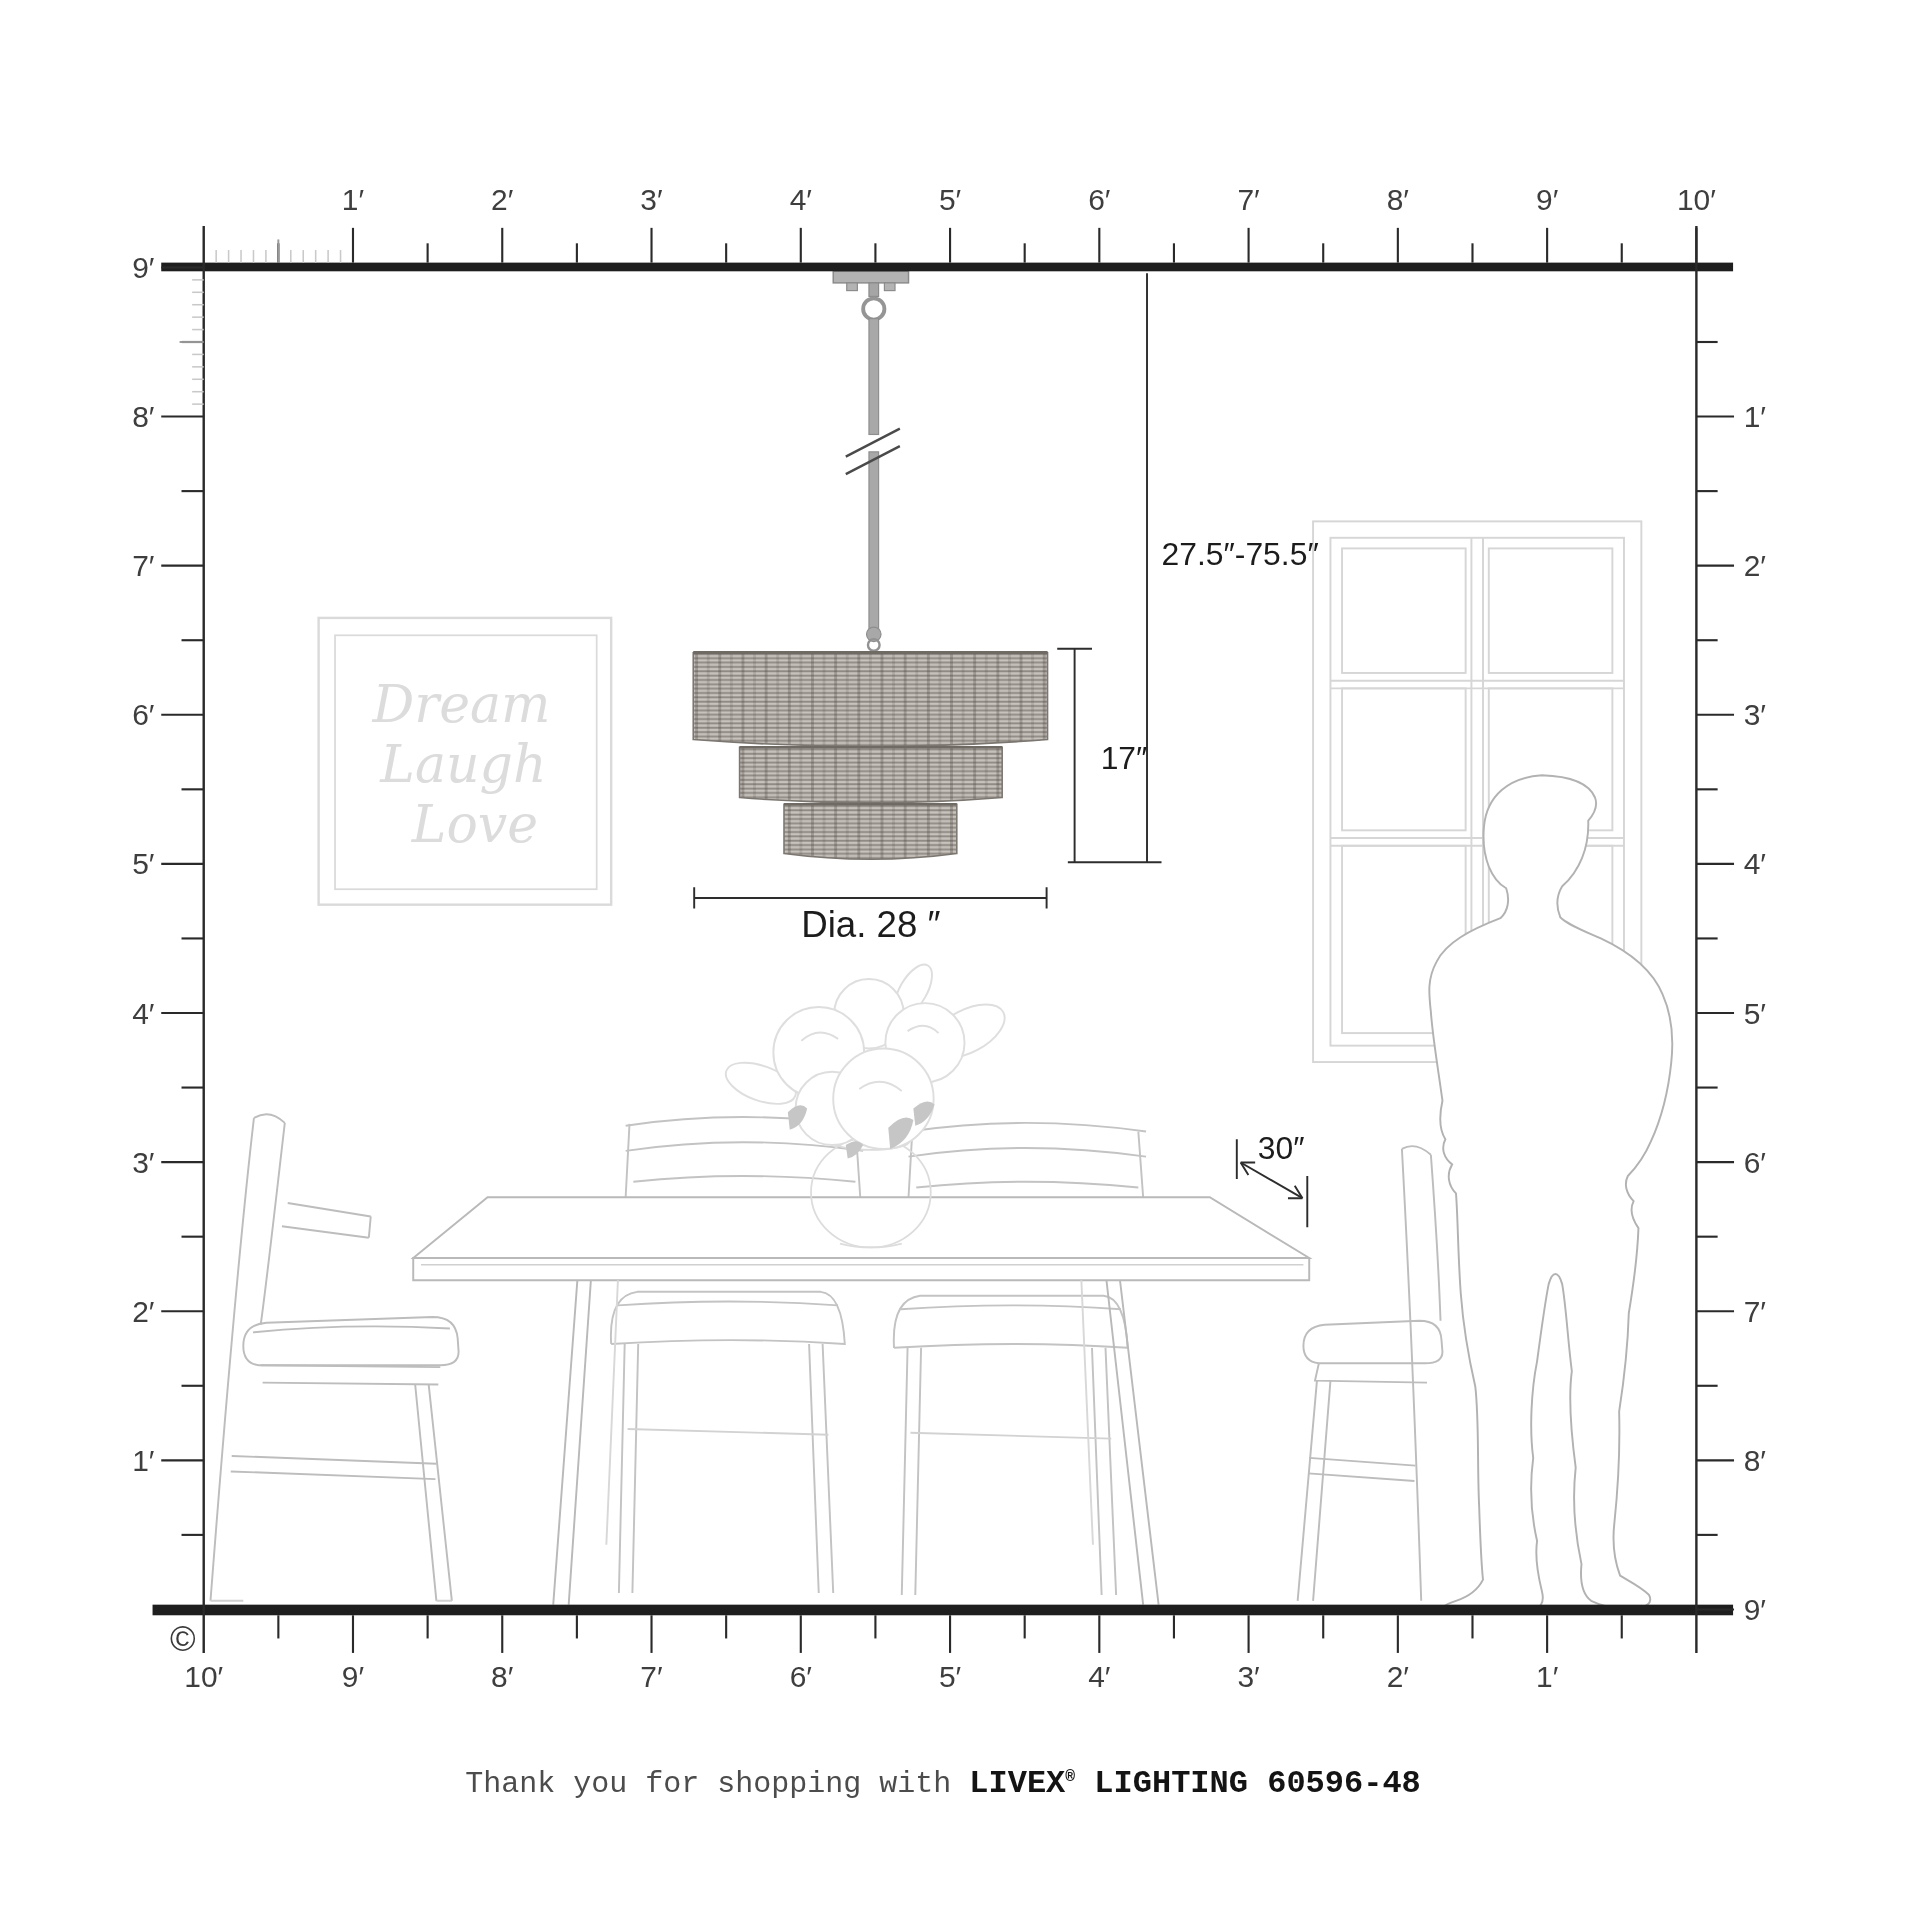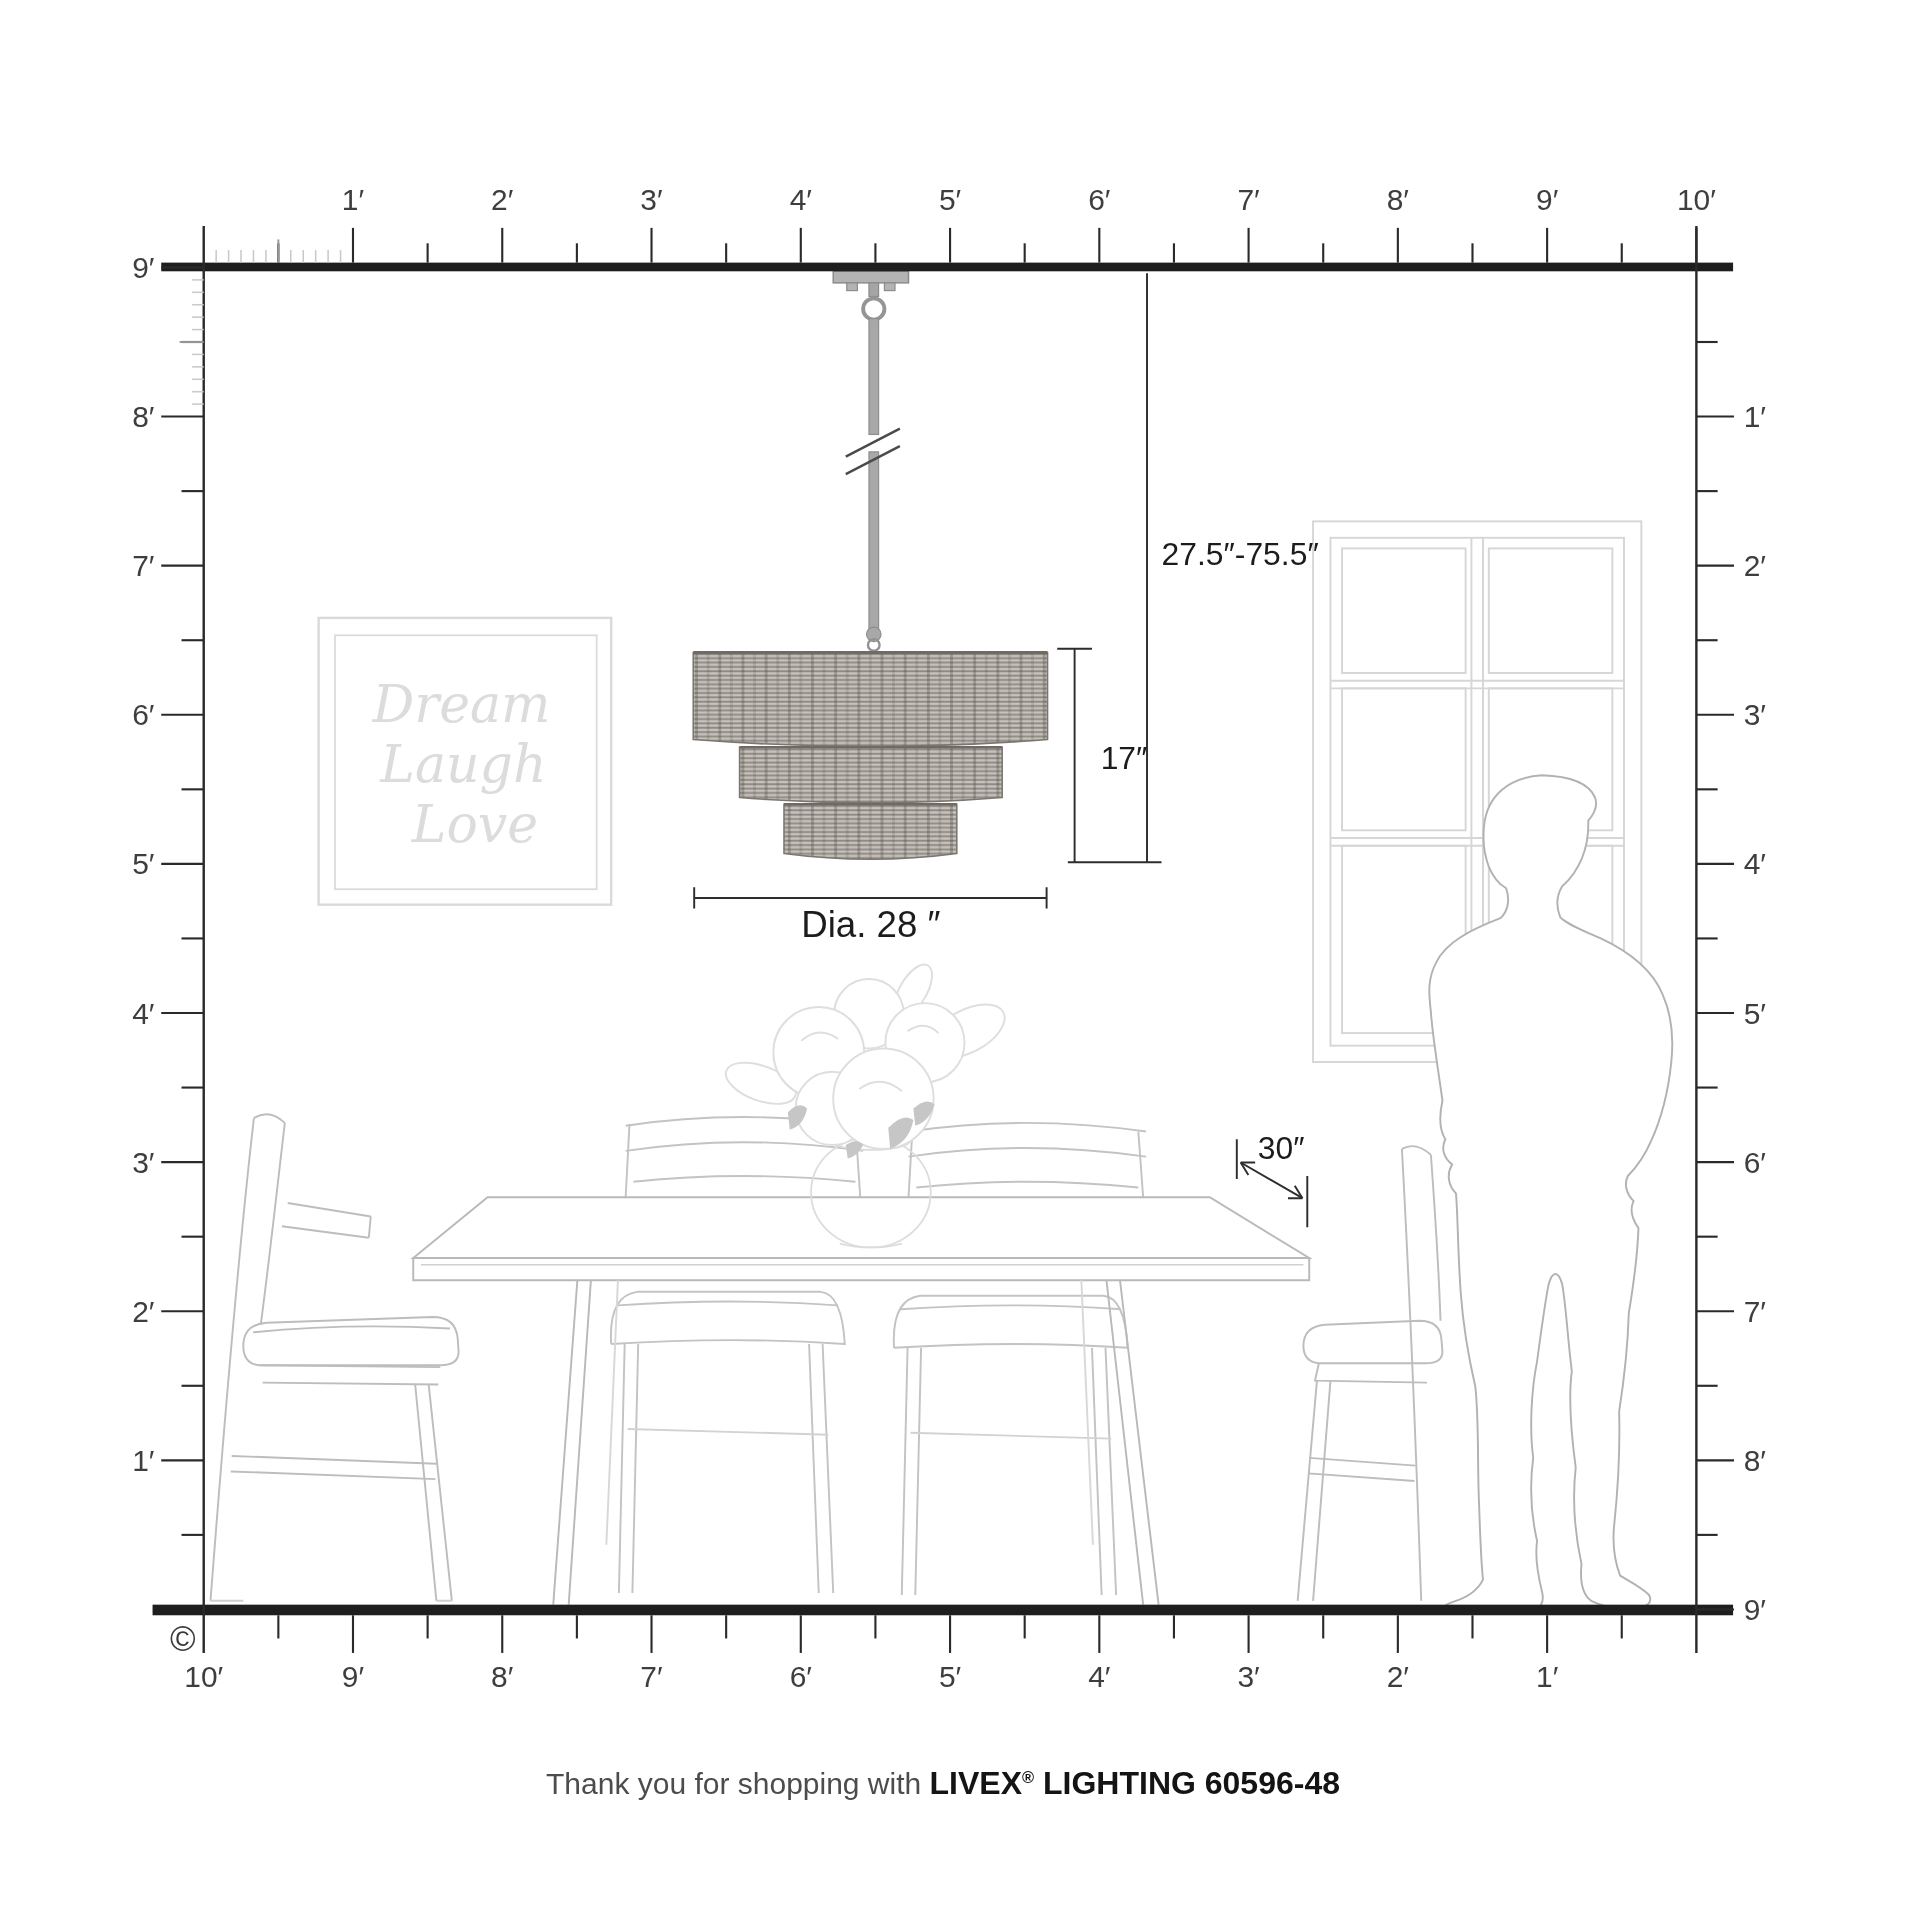--- a/index.html
+++ b/index.html
@@ -6,21 +6,21 @@
   #stage{position:relative;width:1931px;height:1931px;background:#fff;overflow:hidden;
          font-family:"Liberation Sans",sans-serif;}
   svg{position:absolute;left:0;top:0;}
   .ruler-label{font-family:"Liberation Sans",sans-serif;font-size:31px;fill:#3e3e3e;}
   .dim-label{font-family:"Liberation Sans",sans-serif;font-size:33px;fill:#1c1c1c;}
   .dim-label-big{font-family:"Liberation Sans",sans-serif;font-size:38px;fill:#1c1c1c;}
   .art-text{font-family:"DejaVu Serif","Liberation Serif",serif;font-style:italic;
             font-size:54px;fill:#dcdcdc;}
   .copyright{font-family:"Liberation Sans",sans-serif;font-size:36px;fill:#3a3a3a;}
   #footer{position:absolute;left:943px;top:1765px;transform:translateX(-50%);
-          white-space:nowrap;font-size:30px;color:#4c4c4c;}
+          white-space:nowrap;font-size:30px;color:#4c4c4c;font-family:Liberation Mono, monospace;}
   #footer .bold{font-weight:bold;color:#141414;font-size:32px;}
   #footer sup{font-size:16.4px;font-weight:bold;color:#141414;vertical-align:super;}
 </style>
 </head>
 <body>
 
 <div id="stage">
 
 <svg width="1931" height="1931" viewBox="0 0 2000 2000">
   <defs>

